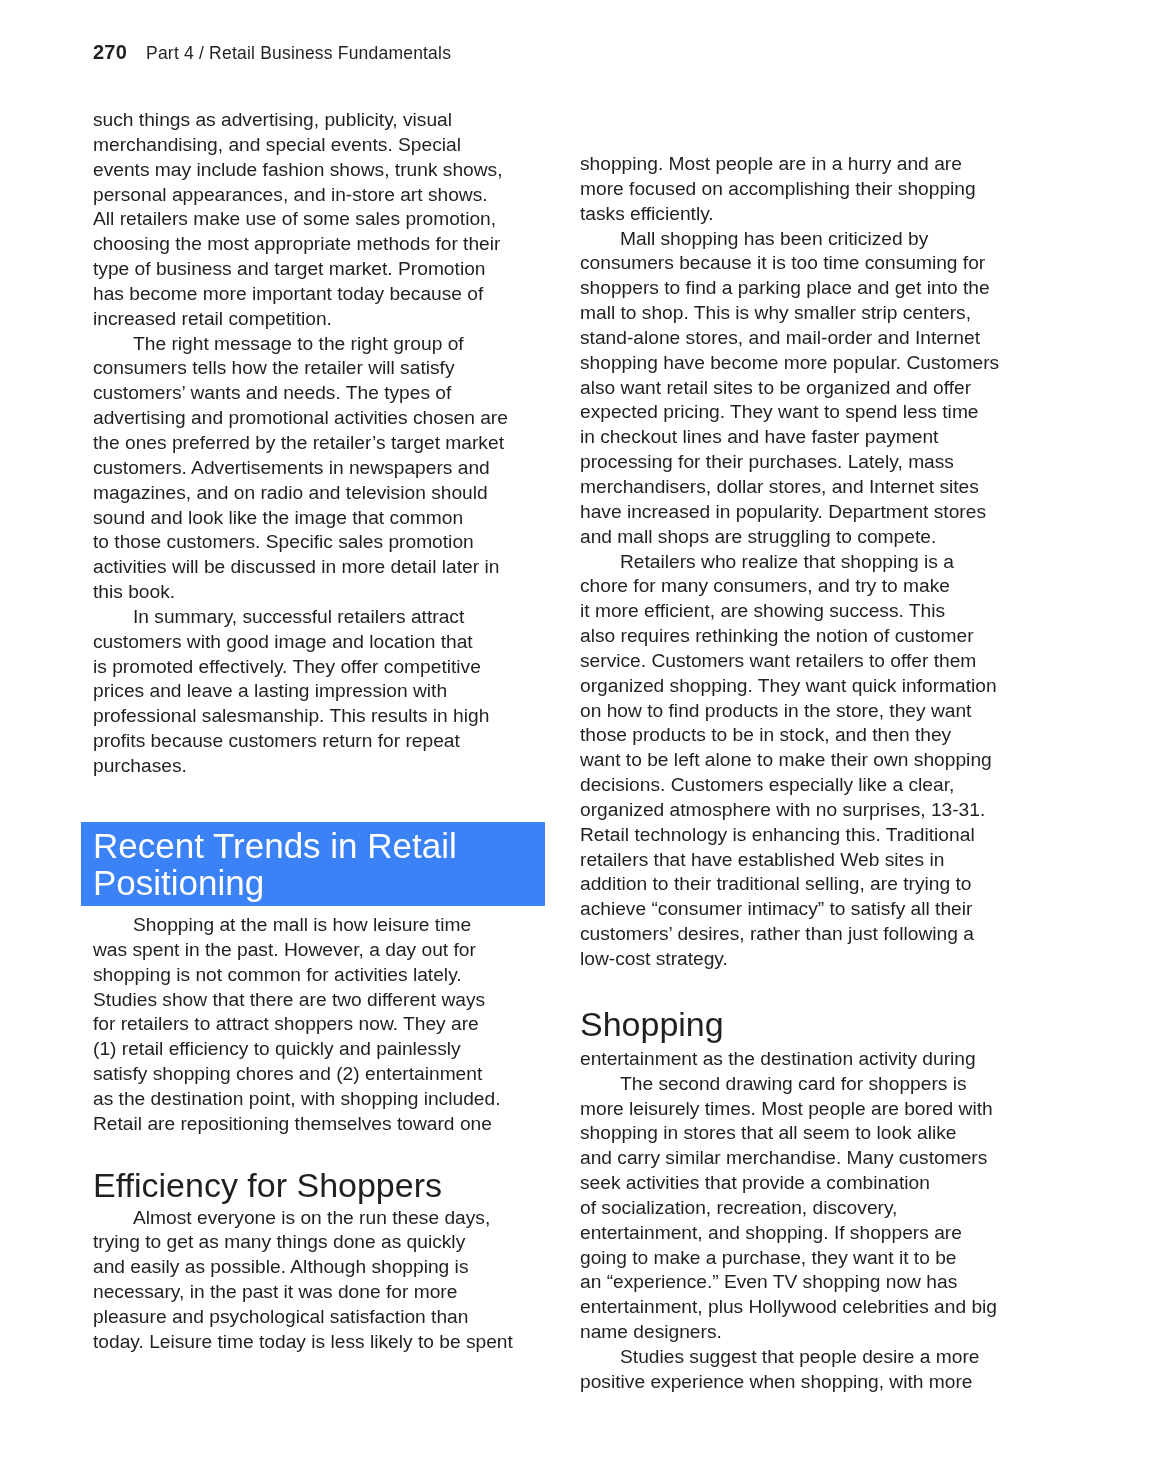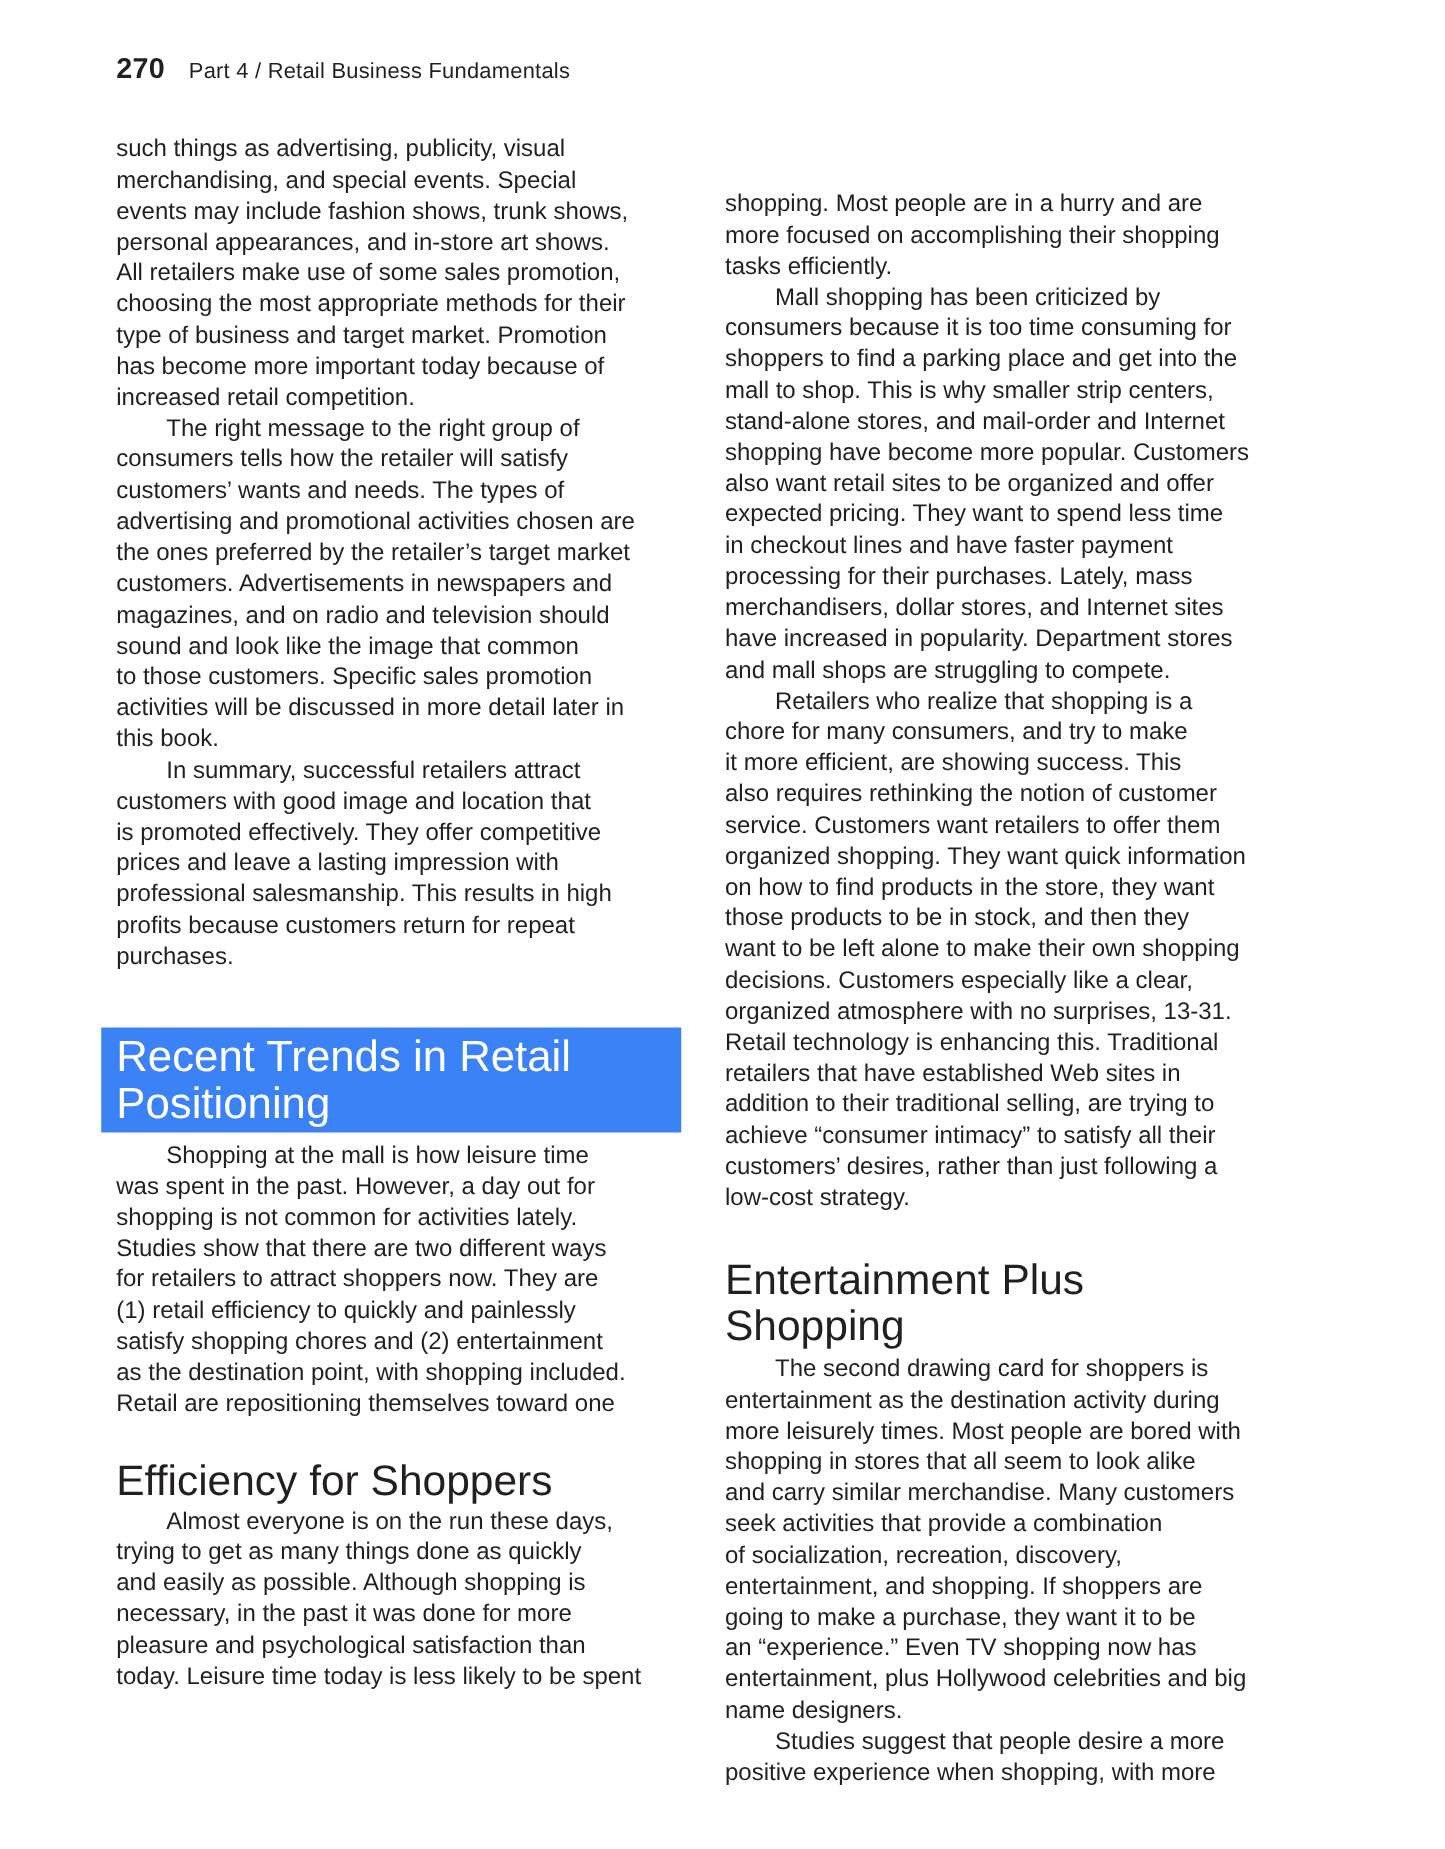--- a/index.html
+++ b/index.html
@@ -1,19 +1,19 @@
 <!DOCTYPE html>
 <html><head>
 <meta charset="utf-8">
 <style>
   html, body { margin: 0; padding: 0; background: #ffffff; }
   body { width: 1156px; height: 1479px; position: relative; overflow: hidden;
          font-family: "Liberation Sans", sans-serif; color: #231f20; }
   .running-head { position: absolute; left: 93px; top: 41px; font-size: 17.5px; letter-spacing: 0.2px; }
-  .running-head .pnum { font-weight: bold; font-size: 23px; margin-right: 14px; }
+  .running-head .pnum { font-weight: bold; font-size: 20px; margin-right: 14px; }
   .col { position: absolute; top: 108px; width: 470px; font-size: 19.2px; line-height: 24.85px; }
   .col.left { left: 93px; }
   .col.right { left: 580px; margin-top: 44px; }
   .line { white-space: nowrap; display: block; }
   .indent { padding-left: 40px; }
   .red-head { position: absolute; left: 81px; top: 822px; width: 464px; height: 84px;
               background: #3b82f6; color: #ffffff; font-size: 35px; line-height: 37px;
               box-sizing: border-box; padding: 5px 0 0 12px; }
   .subhead { font-size: 34px; line-height: 37px; color: #231f20; }
 </style>
@@ -123,26 +123,25 @@
       <span class="line">decisions. Customers especially like a clear,</span>
       <span class="line">organized atmosphere with no surprises, 13-31.</span>
       <span class="line">Retail technology is enhancing this. Traditional</span>
       <span class="line">retailers that have established Web sites in</span>
       <span class="line">addition to their traditional selling, are trying to</span>
       <span class="line">achieve “consumer intimacy” to satisfy all their</span>
       <span class="line">customers’ desires, rather than just following a</span>
       <span class="line">low-cost strategy.</span>
     </div>
   <div class="subhead" style="margin-top: 34px; margin-bottom: 4px;">
-    <span class="line">Entertainment Plus</span>
     <span class="line">Shopping</span>
   </div>
   <div>
+      <span class="line">entertainment as the destination activity during</span>
       <span class="line indent">The second drawing card for shoppers is</span>
-      <span class="line">entertainment as the destination activity during</span>
       <span class="line">more leisurely times. Most people are bored with</span>
       <span class="line">shopping in stores that all seem to look alike</span>
       <span class="line">and carry similar merchandise. Many customers</span>
       <span class="line">seek activities that provide a combination</span>
       <span class="line">of socialization, recreation, discovery,</span>
       <span class="line">entertainment, and shopping. If shoppers are</span>
       <span class="line">going to make a purchase, they want it to be</span>
       <span class="line">an “experience.” Even TV shopping now has</span>
       <span class="line">entertainment, plus Hollywood celebrities and big</span>
       <span class="line">name designers.</span>

